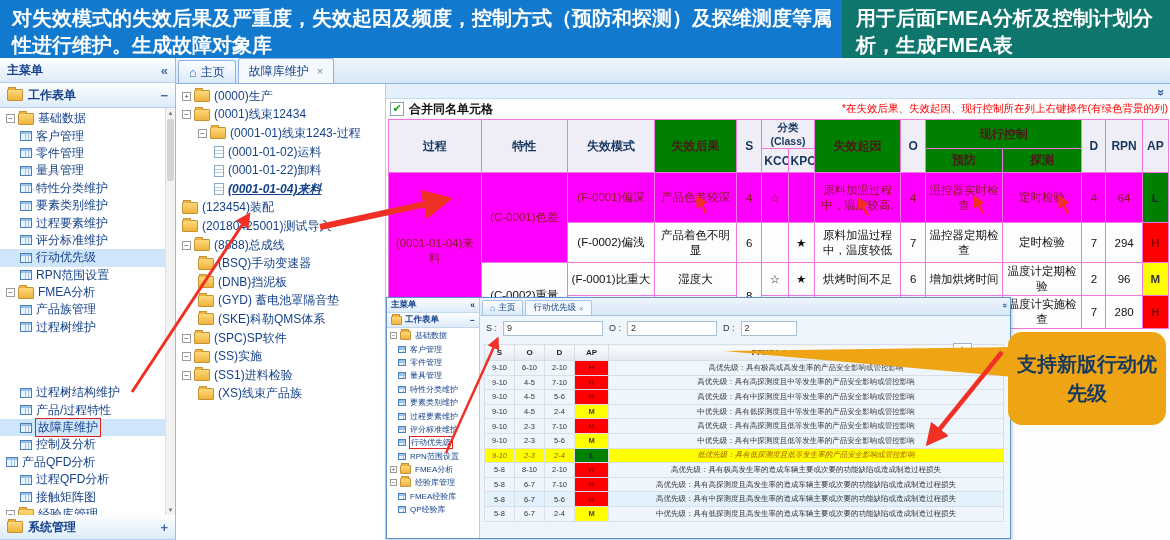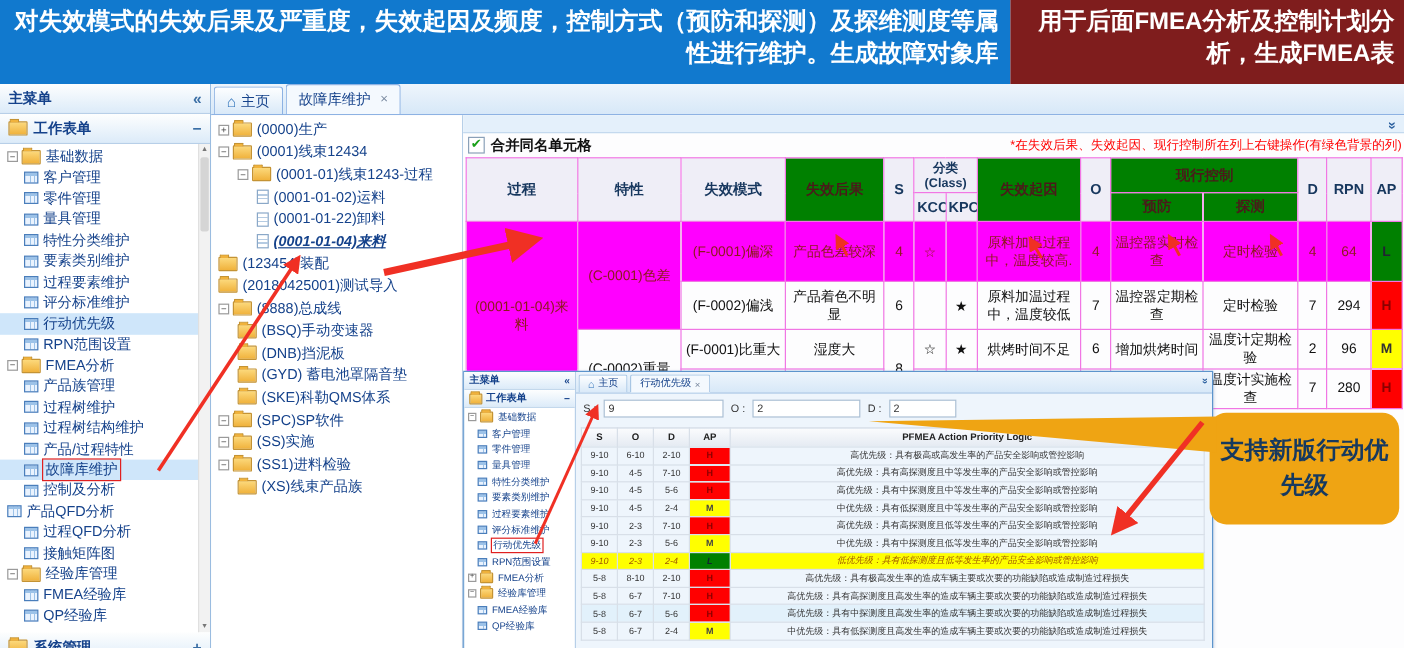--- a/index.html
+++ b/index.html
@@ -1,23 +1,23 @@
 <!DOCTYPE html>
 <html><head>
 <meta charset="utf-8">
 <style>
   html,body{margin:0;padding:0;}
   body{width:1170px;height:540px;overflow:hidden;position:relative;
        font-family:"Liberation Sans","DejaVu Sans",sans-serif;background:#fff;
        -webkit-font-smoothing:antialiased;}
   
-  .banner{display:flex;width:1170px;height:70px;text-align:right;}
+  .banner{display:flex;width:1170px;height:58px;}
   .banner .blue{flex:1;background:#1179ce;color:#fff;font-size:20px;font-weight:bold;
       line-height:1.35;padding:5px 10px 0 12px;box-sizing:border-box;}
-  .banner .orange{width:328px;background:#7f1d1d;color:#fff;font-size:20px;font-weight:bold;
+  .banner .orange{width:328px;background:#0f766e;color:#fff;font-size:20px;font-weight:bold;
       line-height:1.35;padding:5px 8px 0 14px;box-sizing:border-box;}
   
   .shell{display:flex;width:1170px;height:482px;}
   
   .sidebar{width:176px;border-right:1px solid #9abce0;display:flex;flex-direction:column;
       background:#fff;box-sizing:border-box;}
   .bar{height:25px;display:flex;align-items:center;justify-content:space-between;
       background:linear-gradient(#fdfefe,#dcebf9);border-bottom:1px solid #b7cfe8;
       padding:0 7px;font-size:12px;font-weight:bold;color:#15428b;box-sizing:border-box;}
   .bar .glyph{color:#3a6ea5;font-weight:bold;font-size:13px;}
@@ -198,21 +198,21 @@
           <span class="lbl">FMEA分析</span>
         </div>
         <div class="titem" style="padding-left: 20px;">
           <span class="icon-table"></span>
           <span class="lbl">产品族管理</span>
         </div>
         <div class="titem" style="padding-left: 20px;">
           <span class="icon-table"></span>
           <span class="lbl">过程树维护</span>
         </div>
-        <div class="titem" style="padding-left: 20px;">
+        <div class="titem" style="padding-left: 20px; margin-top: 48px;">
           <span class="icon-table"></span>
           <span class="lbl">过程树结构维护</span>
         </div>
         <div class="titem" style="padding-left: 20px;">
           <span class="icon-table"></span>
           <span class="lbl">产品/过程特性</span>
         </div>
         <div class="titem sel redbox" style="padding-left: 20px;">
           <span class="icon-table"></span>
           <span class="lbl">故障库维护</span>

